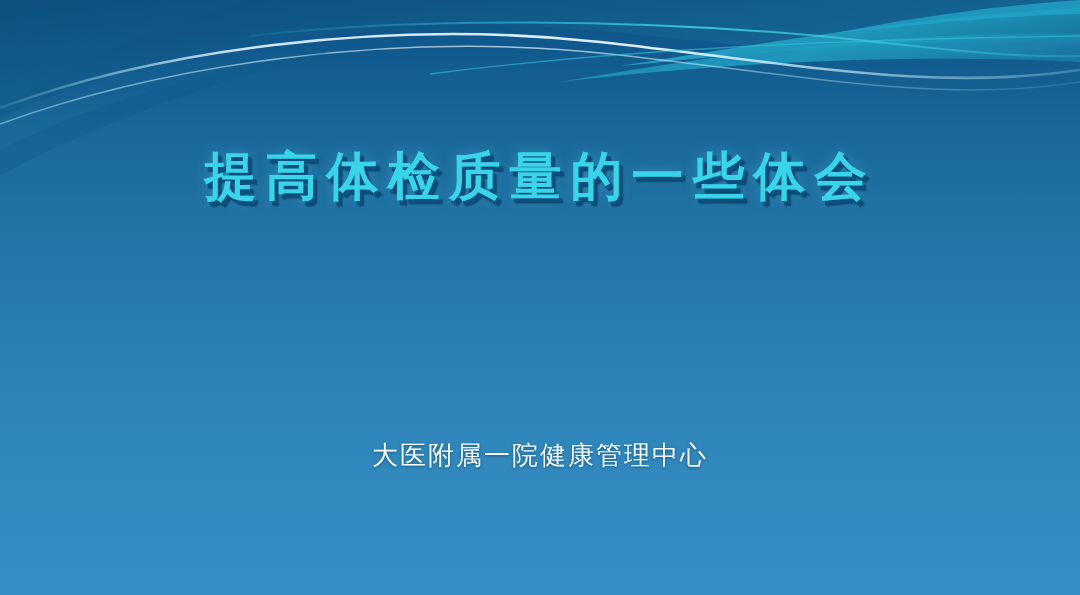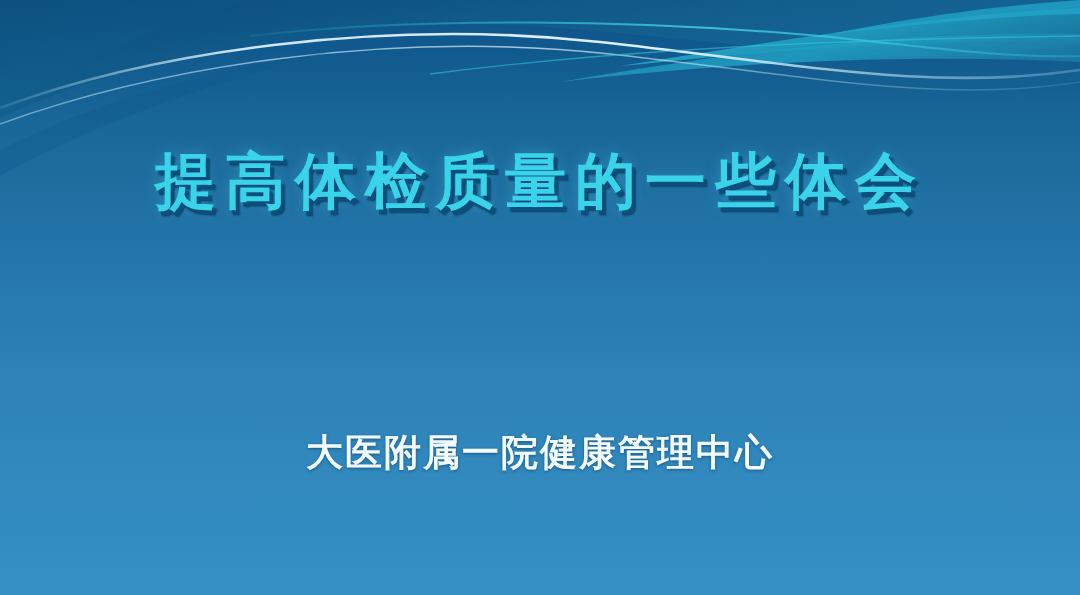--- a/index.html
+++ b/index.html
@@ -38,45 +38,45 @@
     position: absolute;
     left: 0;
     right: 0;
     top: 148px;
     text-align: center;
   }
   #slide-title {
     display: inline-block;
     margin: 0;
     font-family: "DejaVu Sans", "Liberation Sans", sans-serif;
-    font-size: 61px;
+    font-size: 52px;
     font-weight: 700;
     line-height: 1.08;
     letter-spacing: 9px;
     color: #3ad4ea;
     text-shadow:
         3px 4px 0 #0c4f7e,
         4px 5px 2px rgba(6, 45, 74, .75),
         0 0 14px rgba(84, 226, 245, .30);
     white-space: nowrap;
   }
 
   
   #subtitle-block {
     position: absolute;
     left: 0;
     right: 0;
     top: 424px;
     text-align: center;
   }
   .subtitle-line {
-    margin: 0;
+    margin: 12px;
     font-family: "DejaVu Serif", "Liberation Serif", serif;
-    font-size: 37px;
-    font-weight: 700;
+    font-size: 26px;
+    font-weight: 400;
     line-height: 1.52;
     letter-spacing: 2px;
     color: #f2fbff;
     text-shadow: 0 1px 3px rgba(8, 48, 78, .55);
     white-space: nowrap;
   }
   .subtitle-line.author {
     letter-spacing: 3px;
   }
 </style>

